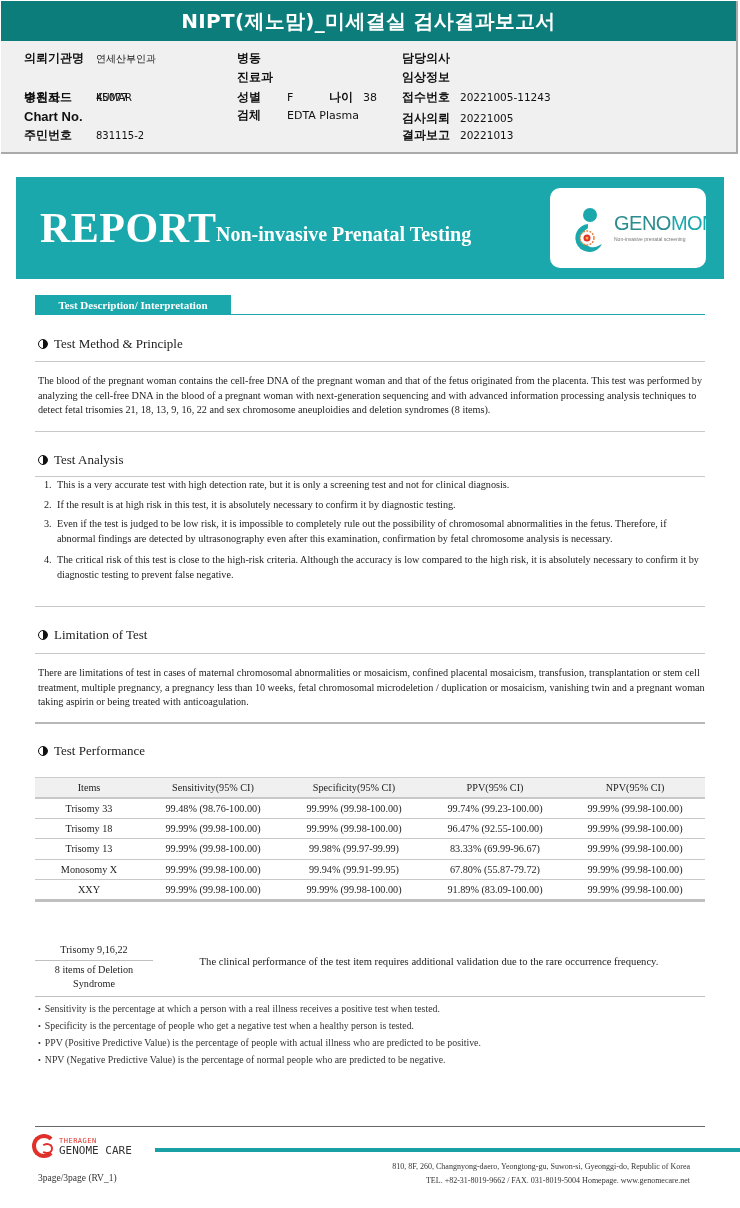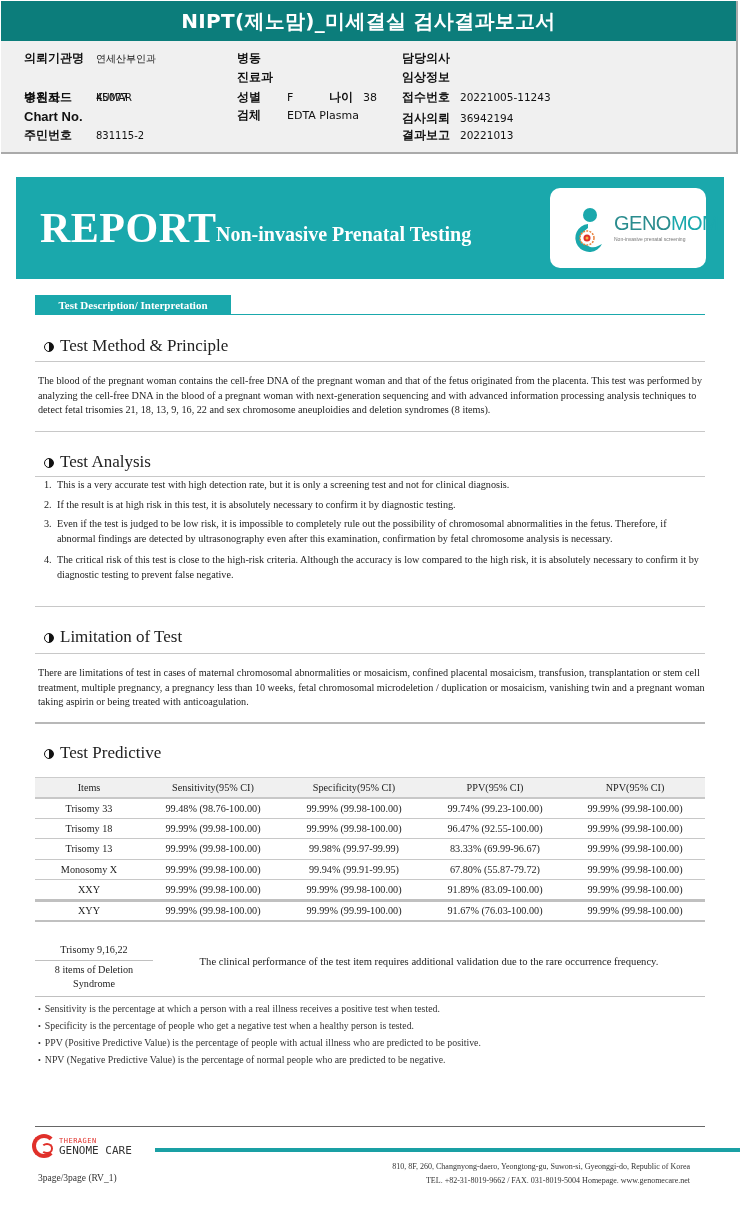--- a/index.html
+++ b/index.html
@@ -19,21 +19,21 @@
   .logo-box { position: absolute; left: 534px; top: 11px; width: 156px; height: 80px; background: #fff; border-radius: 10px; }
   .logo-mark { position: absolute; left: 18px; top: 18px; width: 40px; height: 48px; }
   .logo-text { position: absolute; left: 64px; top: 24px; font-family: "Liberation Sans", sans-serif; font-size: 20px; color: #2a8c8e; letter-spacing: -0.5px; }
   .logo-text .mom { color: #1aa8ac; }
   .logo-tag { position: absolute; left: 64px; top: 48px; font-family: "Liberation Sans", sans-serif; font-size: 5px; color: #777; }
 
   
   .tab { position: absolute; left: 35px; top: 295px; width: 196px; height: 20px; background: #1aa8ac; color: #fff; font-size: 11px; font-weight: bold; text-align: center; line-height: 20px; }
   .tab-line { position: absolute; left: 231px; top: 314px; width: 474px; height: 1px; background: #1aa8ac; }
 
-  .sec-head { position: absolute; left: 44px; font-size: 17px; color: #222; }
+  .sec-head { position: absolute; left: 38px; font-size: 13px; color: #222; }
   .sec-head .ic { display: inline-block; width: 10px; height: 10px; border: 1.3px solid #111; border-radius: 50%; vertical-align: -1px; margin-right: 6px; background: linear-gradient(90deg, #fff 50%, #111 50%); }
   .hr { position: absolute; left: 35px; width: 670px; height: 1px; background: #c8c8c8; }
   .hr.thick { height: 2px; background: #b8b8b8; }
   .para { position: absolute; left: 38px; width: 668px; font-size: 10.2px; line-height: 14.5px; color: #222; }
 
   .list { position: absolute; left: 40px; width: 666px; font-size: 10.2px; line-height: 14.5px; color: #222; list-style: none; }
   .list li { position: relative; padding-left: 17px; }
   .list li .num { position: absolute; left: 4px; top: 0; }
 
   
@@ -76,21 +76,21 @@
 <div class="info" style="left:24px;top:127px;"><span class="lbl" style="width:72px">주민번호</span><span class="val">831115-2</span></div>
 
 <div class="info" style="left:237px;top:50px;"><span class="lbl" style="width:50px">병동</span><span class="val"></span></div>
 <div class="info" style="left:237px;top:69px;"><span class="lbl" style="width:50px">진료과</span><span class="val"></span></div>
 <div class="info" style="left:237px;top:89px;"><span class="lbl" style="width:50px">성별</span><span class="val" style="font-size:11px;width:42px">F</span><span class="lbl" style="width:34px">나이</span><span class="val" style="font-size:11px">38</span></div>
 <div class="info" style="left:237px;top:107px;"><span class="lbl" style="width:50px">검체</span><span class="val" style="font-size:11px">EDTA Plasma</span></div>
 
 <div class="info" style="left:402px;top:50px;"><span class="lbl" style="width:58px">담당의사</span><span class="val"></span></div>
 <div class="info" style="left:402px;top:69px;"><span class="lbl" style="width:58px">임상정보</span><span class="val"></span></div>
 <div class="info" style="left:402px;top:89px;"><span class="lbl" style="width:58px">접수번호</span><span class="val" style="font-size:10.5px">20221005-11243</span></div>
-<div class="info" style="left:402px;top:110px;"><span class="lbl" style="width:58px">검사의뢰</span><span class="val" style="font-size:10.5px">36942194</span></div>
+<div class="info" style="left:402px;top:110px;"><span class="lbl" style="width:58px">검사의뢰</span><span class="val" style="font-size:10.5px">20221005</span></div>
 <div class="info" style="left:402px;top:127px;"><span class="lbl" style="width:58px">결과보고</span><span class="val" style="font-size:10.5px">20221013</span></div>
 
 <div class="banner">
   <div class="banner-report">REPORT</div>
   <div class="banner-sub">Non-invasive Prenatal Testing</div>
   <div class="logo-box">
     <svg class="logo-mark" viewBox="0 0 40 48">
       <circle cx="22" cy="9" r="7" fill="#1aa8ac"></circle>
       <path d="M20 18 A14 14 0 1 0 34 38 L30 40 A10 10 0 1 1 20 22 Z" fill="#1aa8ac"></path>
       <circle cx="19" cy="32" r="7" fill="#fff" stroke="#e8803a" stroke-width="1.5" stroke-dasharray="2 1.2"></circle>
@@ -118,21 +118,21 @@
   <li style="margin-bottom:7px"><span class="num">3.</span><span>Even if the test is judged to be low risk, it is impossible to completely rule out the possibility of chromosomal abnormalities in the fetus. Therefore, if abnormal findings are detected by ultrasonography even after this examination, confirmation by fetal chromosome analysis is necessary.</span></li>
   <li><span class="num">4.</span><span>The critical risk of this test is close to the high-risk criteria. Although the accuracy is low compared to the high risk, it is absolutely necessary to confirm it by diagnostic testing to prevent false negative.</span></li>
 </ul>
 <div class="hr" style="top:606px;"></div>
 
 <div class="sec-head" style="top:627px;"><span class="ic"></span><span>Limitation of Test</span></div>
 <div class="hr" style="top:653px;"></div>
 <div class="para" style="top:666px;">There are limitations of test in cases of maternal chromosomal abnormalities or mosaicism, confined placental mosaicism, transfusion, transplantation or stem cell treatment, multiple pregnancy, a pregnancy less than 10 weeks, fetal chromosomal microdeletion / duplication or mosaicism, vanishing twin and a pregnant woman taking aspirin or being treated with anticoagulation.</div>
 <div class="hr thick" style="top:722px;"></div>
 
-<div class="sec-head" style="top:743px;"><span class="ic"></span><span>Test Predictive</span></div>
+<div class="sec-head" style="top:743px;"><span class="ic"></span><span>Test Performance</span></div>
 
 <table class="perf">
   <thead>
     <tr>
       <th style="width:108px">Items</th>
       <th style="width:140px">Sensitivity(95% CI)</th>
       <th style="width:142px">Specificity(95% CI)</th>
       <th style="width:140px">PPV(95% CI)</th>
       <th style="width:140px">NPV(95% CI)</th>
     </tr>
@@ -164,27 +164,20 @@
         <td>99.99% (99.98-100.00)</td>
         <td>99.94% (99.91-99.95)</td>
         <td>67.80% (55.87-79.72)</td>
         <td>99.99% (99.98-100.00)</td>
     </tr>
     <tr class="sep">
       <td>XXY</td>
         <td>99.99% (99.98-100.00)</td>
         <td>99.99% (99.98-100.00)</td>
         <td>91.89% (83.09-100.00)</td>
-        <td>99.99% (99.98-100.00)</td>
-    </tr>
-    <tr class="last">
-      <td>XYY</td>
-        <td>99.99% (99.98-100.00)</td>
-        <td>99.99% (99.99-100.00)</td>
-        <td>91.67% (76.03-100.00)</td>
         <td>99.99% (99.98-100.00)</td>
     </tr>
   </tbody>
 </table>
 
 <div class="extra">
   <div class="item1">Trisomy 9,16,22</div>
   <div class="item2">8 items of Deletion Syndrome</div>
   <div class="note">The clinical performance of the test item requires additional validation due to the rare occurrence frequency.</div>
 </div>

